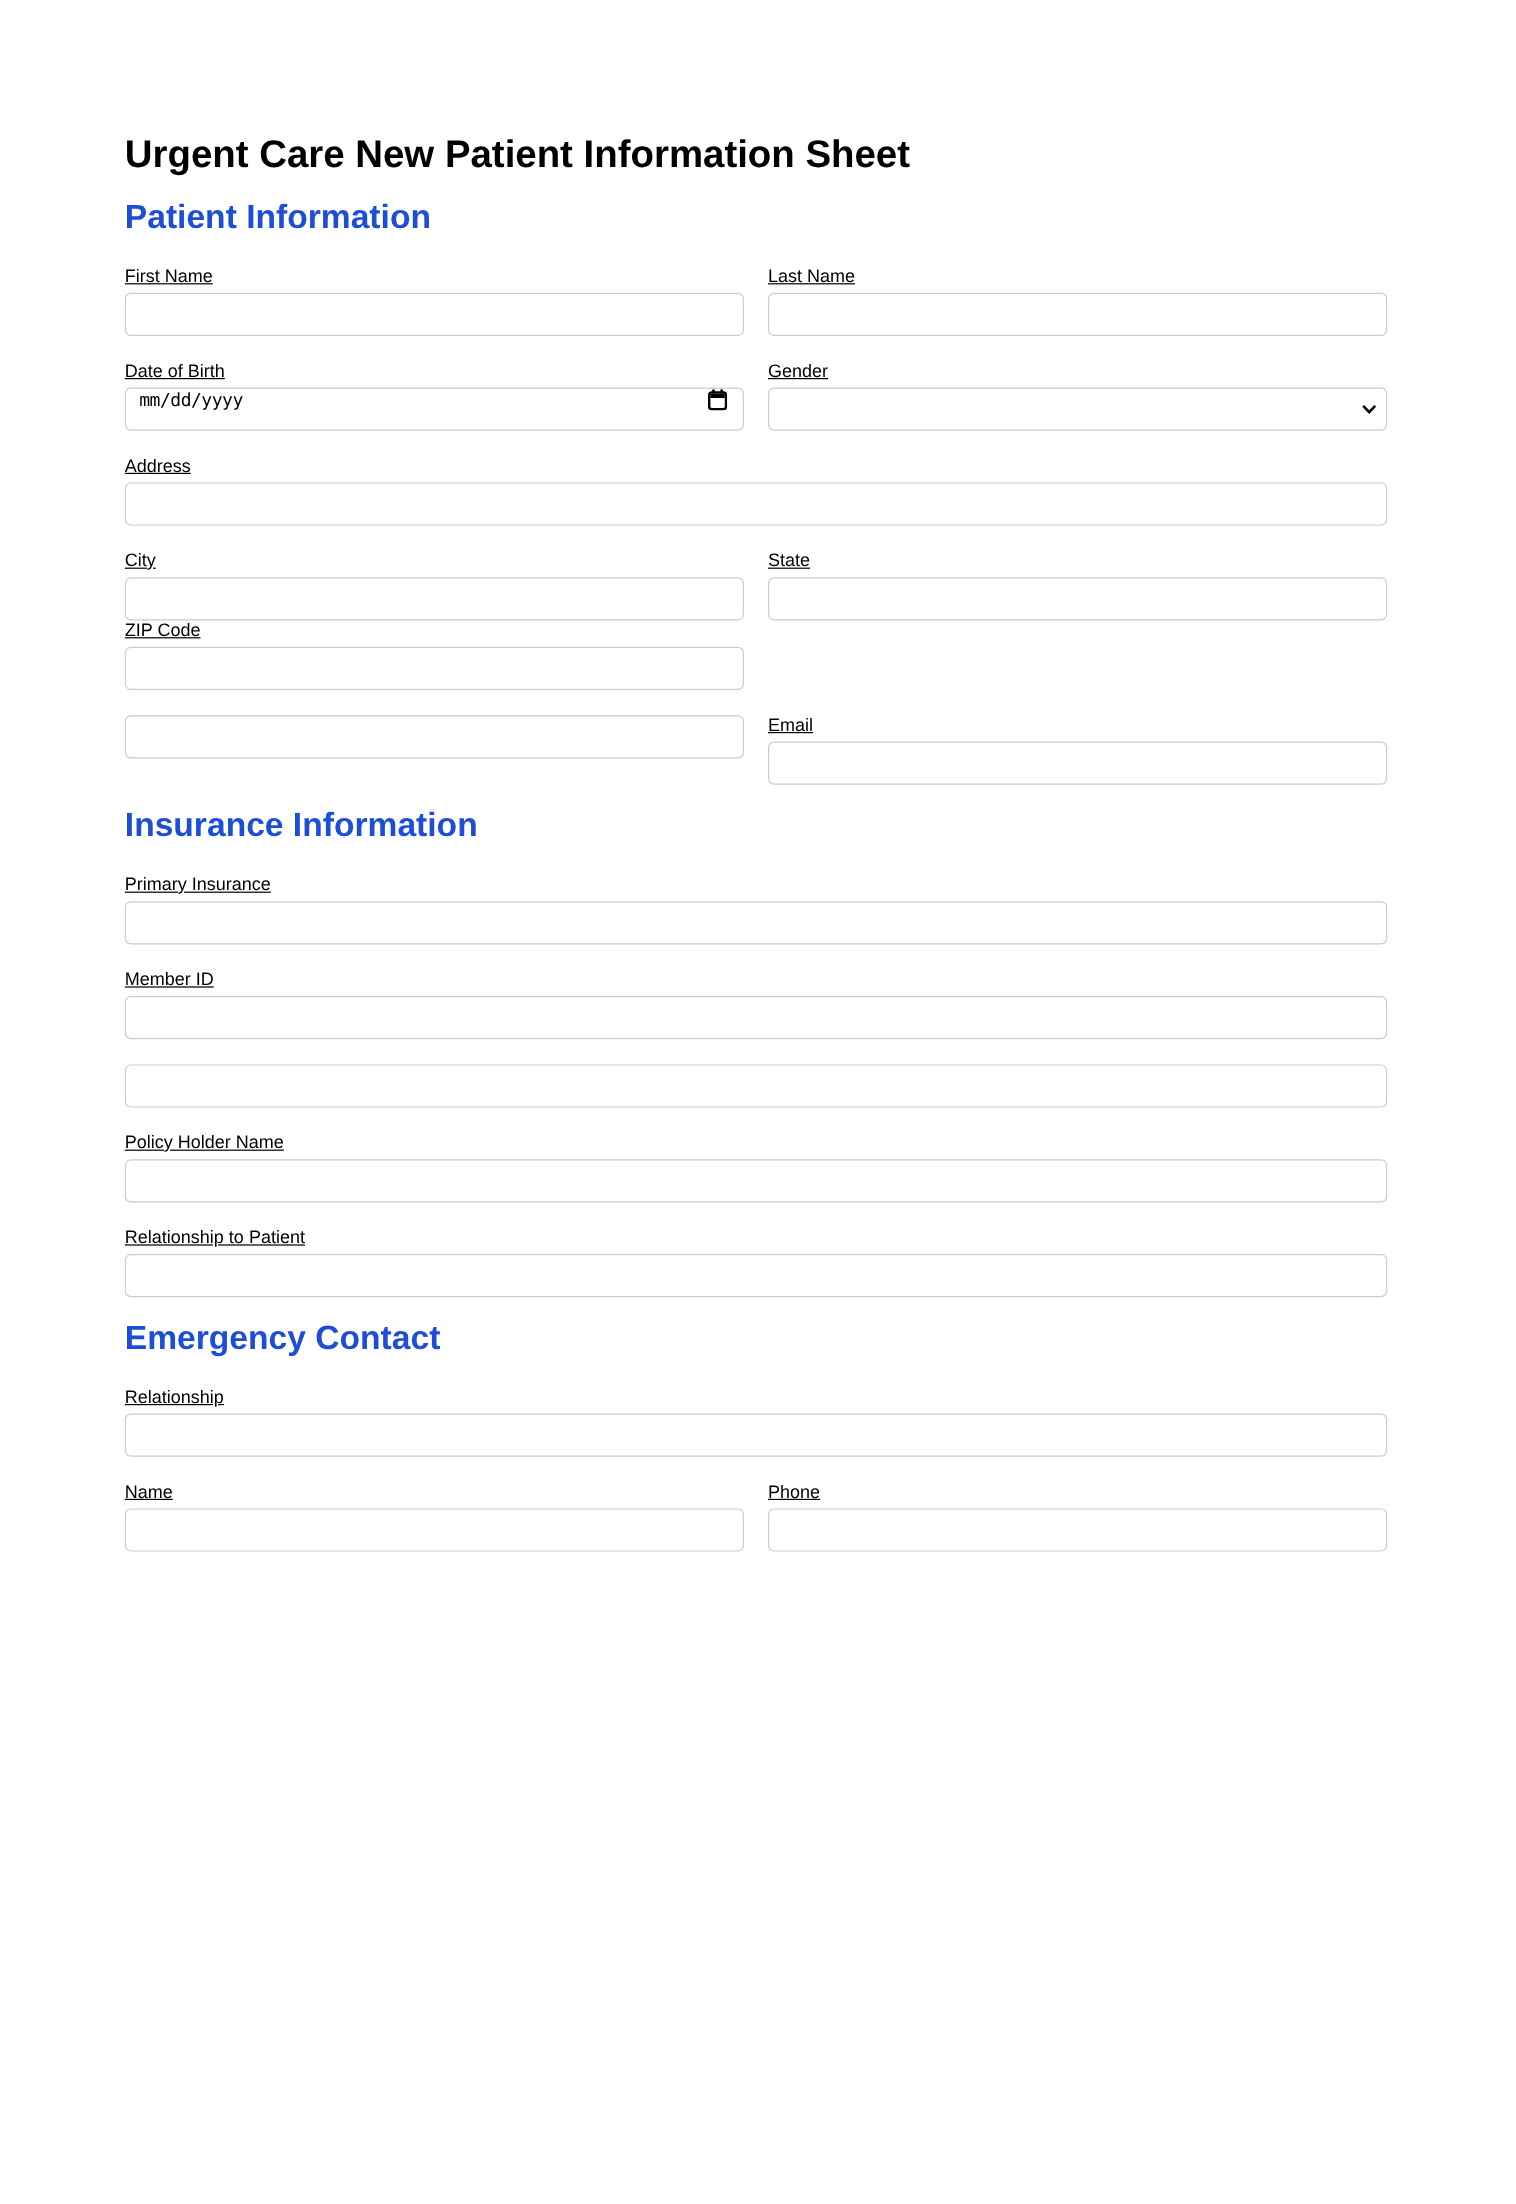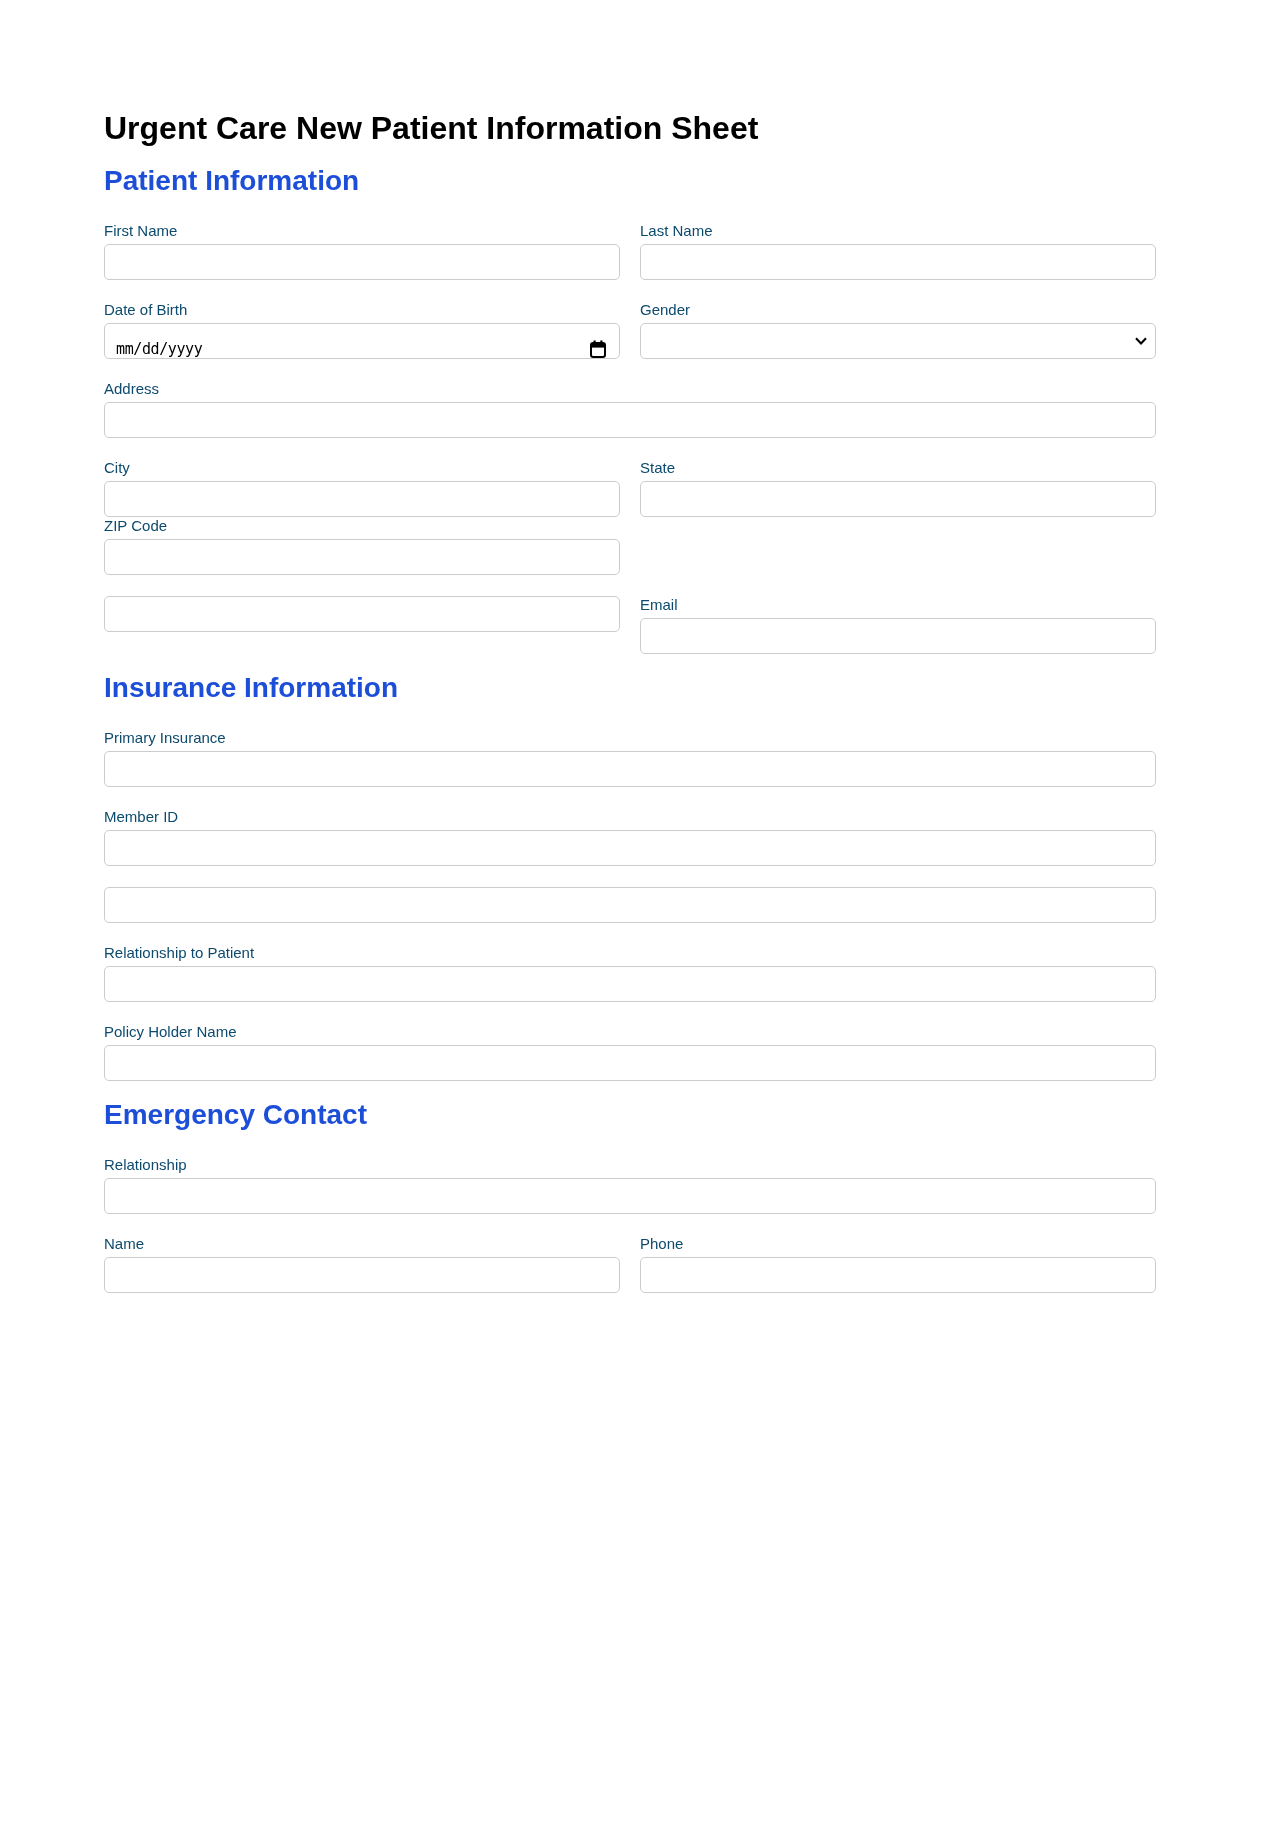--- a/index.html
+++ b/index.html
@@ -30,41 +30,42 @@
 
   .row { margin-bottom: 21px; }
   .cols-2 { display: grid; grid-template-columns: 1fr 1fr; column-gap: 20px; }
   .cols-3 { display: grid; grid-template-columns: 1fr 1fr; column-gap: 20px; }
 
   label {
     display: block;
     font-size: 15px;
     line-height: 18px;
     margin-bottom: 4px;
-    color: #0c4a6e;
+    color: #000000;
+    text-decoration: underline;
   }
 
   .control {
     display: block;
     width: 100%;
     height: 36px;
     border: 1px solid #cccccc;
     border-radius: 5px;
     background: #ffffff;
     font-family: inherit;
     font-size: 15px;
     color: #000;
     padding: 0 11px;
     outline: none;
   }
 
   
   .date-control {
     display: flex;
-    align-items: flex-end;
+    align-items: flex-start;
     justify-content: space-between;
     padding: 0 13px 0 11px;
     cursor: default;
   }
   .date-ph {
     font-family: "DejaVu Sans Mono", monospace;
     font-size: 15px;
     letter-spacing: -0.4px;
     color: #000;
   }
@@ -185,28 +186,28 @@
     </div>
 
     <div class="row">
       <div class="field">
         <input type="text" class="control" value="" style="">
       </div>
     </div>
 
     <div class="row">
       <div class="field">
+        <label>Policy Holder Name</label>
+        <input type="text" class="control" value="" style="">
+      </div>
+    </div>
+
+    <div class="row">
+      <div class="field">
         <label>Relationship to Patient</label>
-        <input type="text" class="control" value="" style="">
-      </div>
-    </div>
-
-    <div class="row">
-      <div class="field">
-        <label>Policy Holder Name</label>
         <input type="text" class="control" value="" style="">
       </div>
     </div>
   </section>
 
   <section class="form-section">
     <h2>Emergency Contact</h2>
 
     <div class="row">
       <div class="field">

